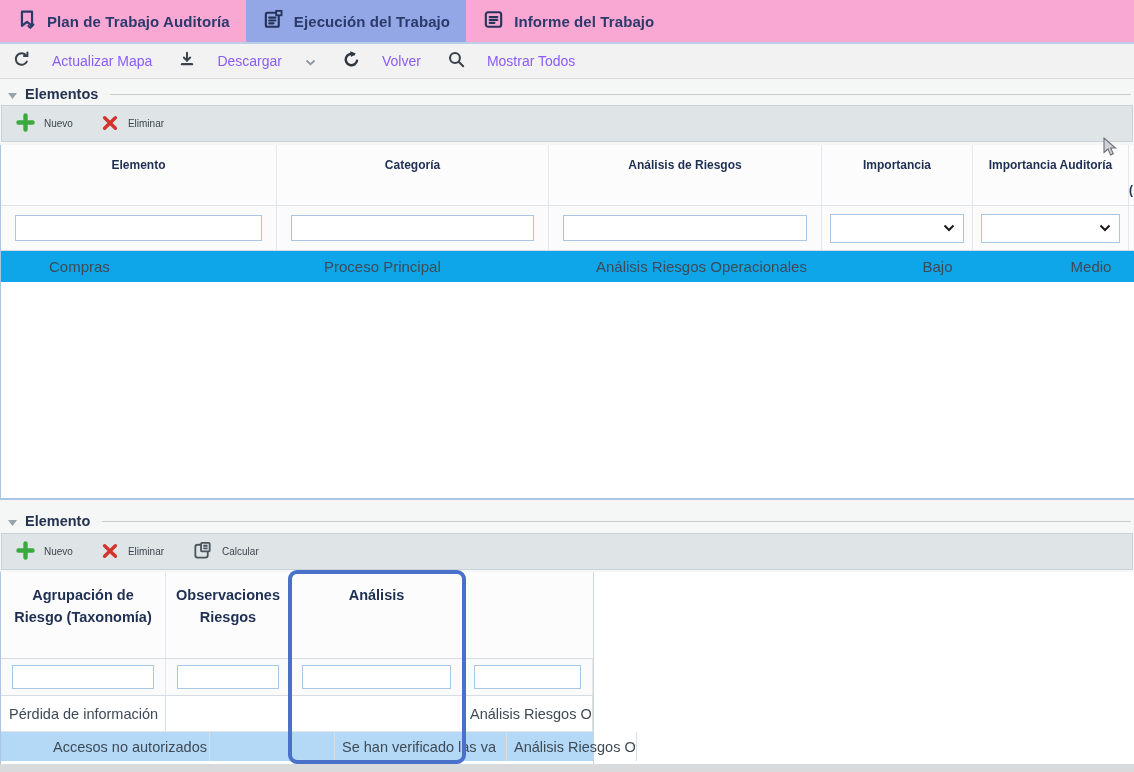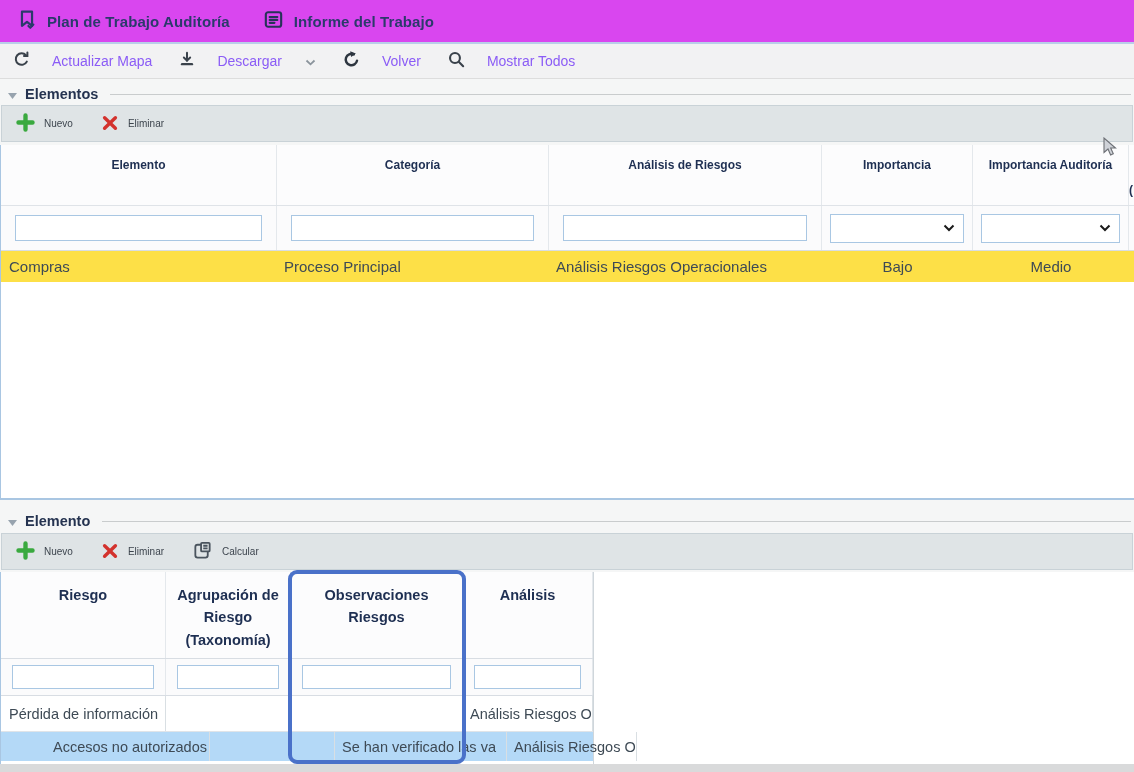--- a/index.html
+++ b/index.html
@@ -3,21 +3,21 @@
 <meta charset="utf-8">
 <style>
   html,body{margin:0;padding:0;background:#ffffff;}
   .app{
     position:relative;width:1134px;height:772px;overflow:hidden;
     background:#f5f6f6;
     font-family:"Liberation Sans",sans-serif;
     -webkit-font-smoothing:antialiased;
   }
   
-  .tabbar{position:absolute;left:0;top:0;width:1134px;height:42px;background:#d946ef;
+  .tabbar{position:absolute;left:0;top:0;width:1134px;height:42px;background:#f9a8d4;
           border-bottom:2px solid #b9cfe8;display:flex;align-items:stretch;}
   .tab{display:flex;align-items:center;gap:9px;padding:0 16px;cursor:pointer;
        color:#2b3a6b;font-weight:700;font-size:15px;letter-spacing:.1px;}
   .tab.active{background:#93a7e6;}
   .tab svg{flex:0 0 auto;}
   
   .toolbar{position:absolute;left:0;top:44px;width:1134px;height:35px;background:#f2f2f3;
            border-bottom:1px solid #dddddd;display:flex;align-items:center;padding-left:12px;box-sizing:border-box;}
   .tbtn{display:flex;align-items:center;gap:21px;margin-right:26px;cursor:pointer;
         color:#8b5cf6;font-size:14px;}
@@ -43,21 +43,21 @@
   .hc.sliver{justify-content:flex-start;padding-top:38px;border-right:none;}
   .flt-el{height:44px;background:#fbfbfc;border-bottom:1px solid #d8dde3;align-items:center;}
   .fc{height:100%;display:flex;align-items:center;padding:0 14px;border-right:1px solid #e4e8ec;box-sizing:border-box;}
   .fc.sel{padding:0 8px;border-right:1px solid #e4e8ec;}
   .fc.sliver{padding:0;border-right:none;}
   input.flt{width:100%;height:26px;border:1px solid #a9c7e3;background:#fff;outline:none;
             font-family:inherit;font-size:14px;box-sizing:border-box;}
   .selectbox{position:relative;width:100%;height:29px;border:1px solid #a9c7e3;background:#fff;
              cursor:pointer;box-sizing:border-box;}
   .selectbox svg{position:absolute;right:8px;top:50%;transform:translateY(-50%);}
-  .datarow-el{height:31px;background:#fde047;align-items:center;font-size:15px;color:#3e4a55;}
+  .datarow-el{height:31px;background:#0ea5e9;align-items:center;font-size:15px;color:#3e4a55;padding-left:40px;}
   .dc{white-space:nowrap;overflow:hidden;padding-left:7px;box-sizing:border-box;}
   .dc.first{padding-left:8px;}
   .dc.center{text-align:center;padding-left:0;}
   
   .band-ri{position:absolute;left:0;top:572px;width:1134px;height:192px;background:#ffffff;}
   .grid-ri{position:absolute;left:0;top:0;width:594px;height:192px;background:#ffffff;
            border-left:1px solid #a9c6e2;border-right:1px solid #cfd6db;box-sizing:border-box;}
   .gridrow-ri{display:grid;grid-template-columns:165px 125px 172px 130px;}
   .hdr-ri{height:86px;background:#fcfcfd;border-bottom:1px solid #d8dde3;}
   .hcr{border-right:1px solid #e4e8ec;display:flex;justify-content:center;align-items:flex-start;
@@ -89,20 +89,30 @@
   <div class="tabbar">
     <div class="tab">
       <span>
         <svg width="22" height="23" viewBox="0 0 24 24" fill="none" stroke="#2b3a6b" stroke-width="2.4" stroke-linejoin="round" stroke-linecap="round">
           <path d="M6.5 3.5h11v15.5l-5.5-4.5-5.5 4.5z"></path>
           <path d="M13.5 19l2.1 2.1 3.4-3.6" stroke-width="2.2" fill="none"></path>
         </svg>
       </span>
       <span>Plan de Trabajo Auditoría</span>
     </div>
+    <div class="tab active">
+      <span>
+        <svg width="23" height="23" viewBox="0 0 24 24" fill="none" stroke="#263358" stroke-width="2.2" stroke-linecap="round">
+          <rect x="4" y="5" width="13.5" height="14.5" rx="1.6"></rect>
+          <rect x="14.8" y="3" width="5.6" height="4.6" fill="#93a7e6" stroke-width="1.9"></rect>
+          <path d="M7.5 10h6.5M7.5 13h6.5M7.5 16h4.5"></path>
+        </svg>
+      </span>
+      <span>Ejecución del Trabajo</span>
+    </div>
     <div class="tab">
       <span>
         <svg width="23" height="23" viewBox="0 0 24 24" fill="none" stroke="#263358" stroke-width="2.2" stroke-linecap="round">
           <rect x="4" y="4.5" width="16" height="15" rx="2.4"></rect>
           <path d="M8 9.5h8M8 12.5h8M8 15.5h5"></path>
         </svg>
       </span>
       <span>Informe del Trabajo</span>
     </div>
   </div>
@@ -265,21 +275,20 @@
         </svg>
       </span>
       <span>Calcular</span>
     </div>
   </div>
 
   <div class="band-ri">
     <div class="grid-ri">
 
       <div class="gridrow-ri hdr-ri">
-        <div class="hcr">Riesgo</div>
         <div class="hcr">Agrupación de Riesgo (Taxonomía)</div>
         <div class="hcr">Observaciones Riesgos</div>
         <div class="hcr">Análisis</div>
       </div>
 
       <div class="gridrow-ri flt-ri">
         <div class="fcr">
             <input class="flt-s" type="text" style="">
           </div>
         <div class="fcr">

